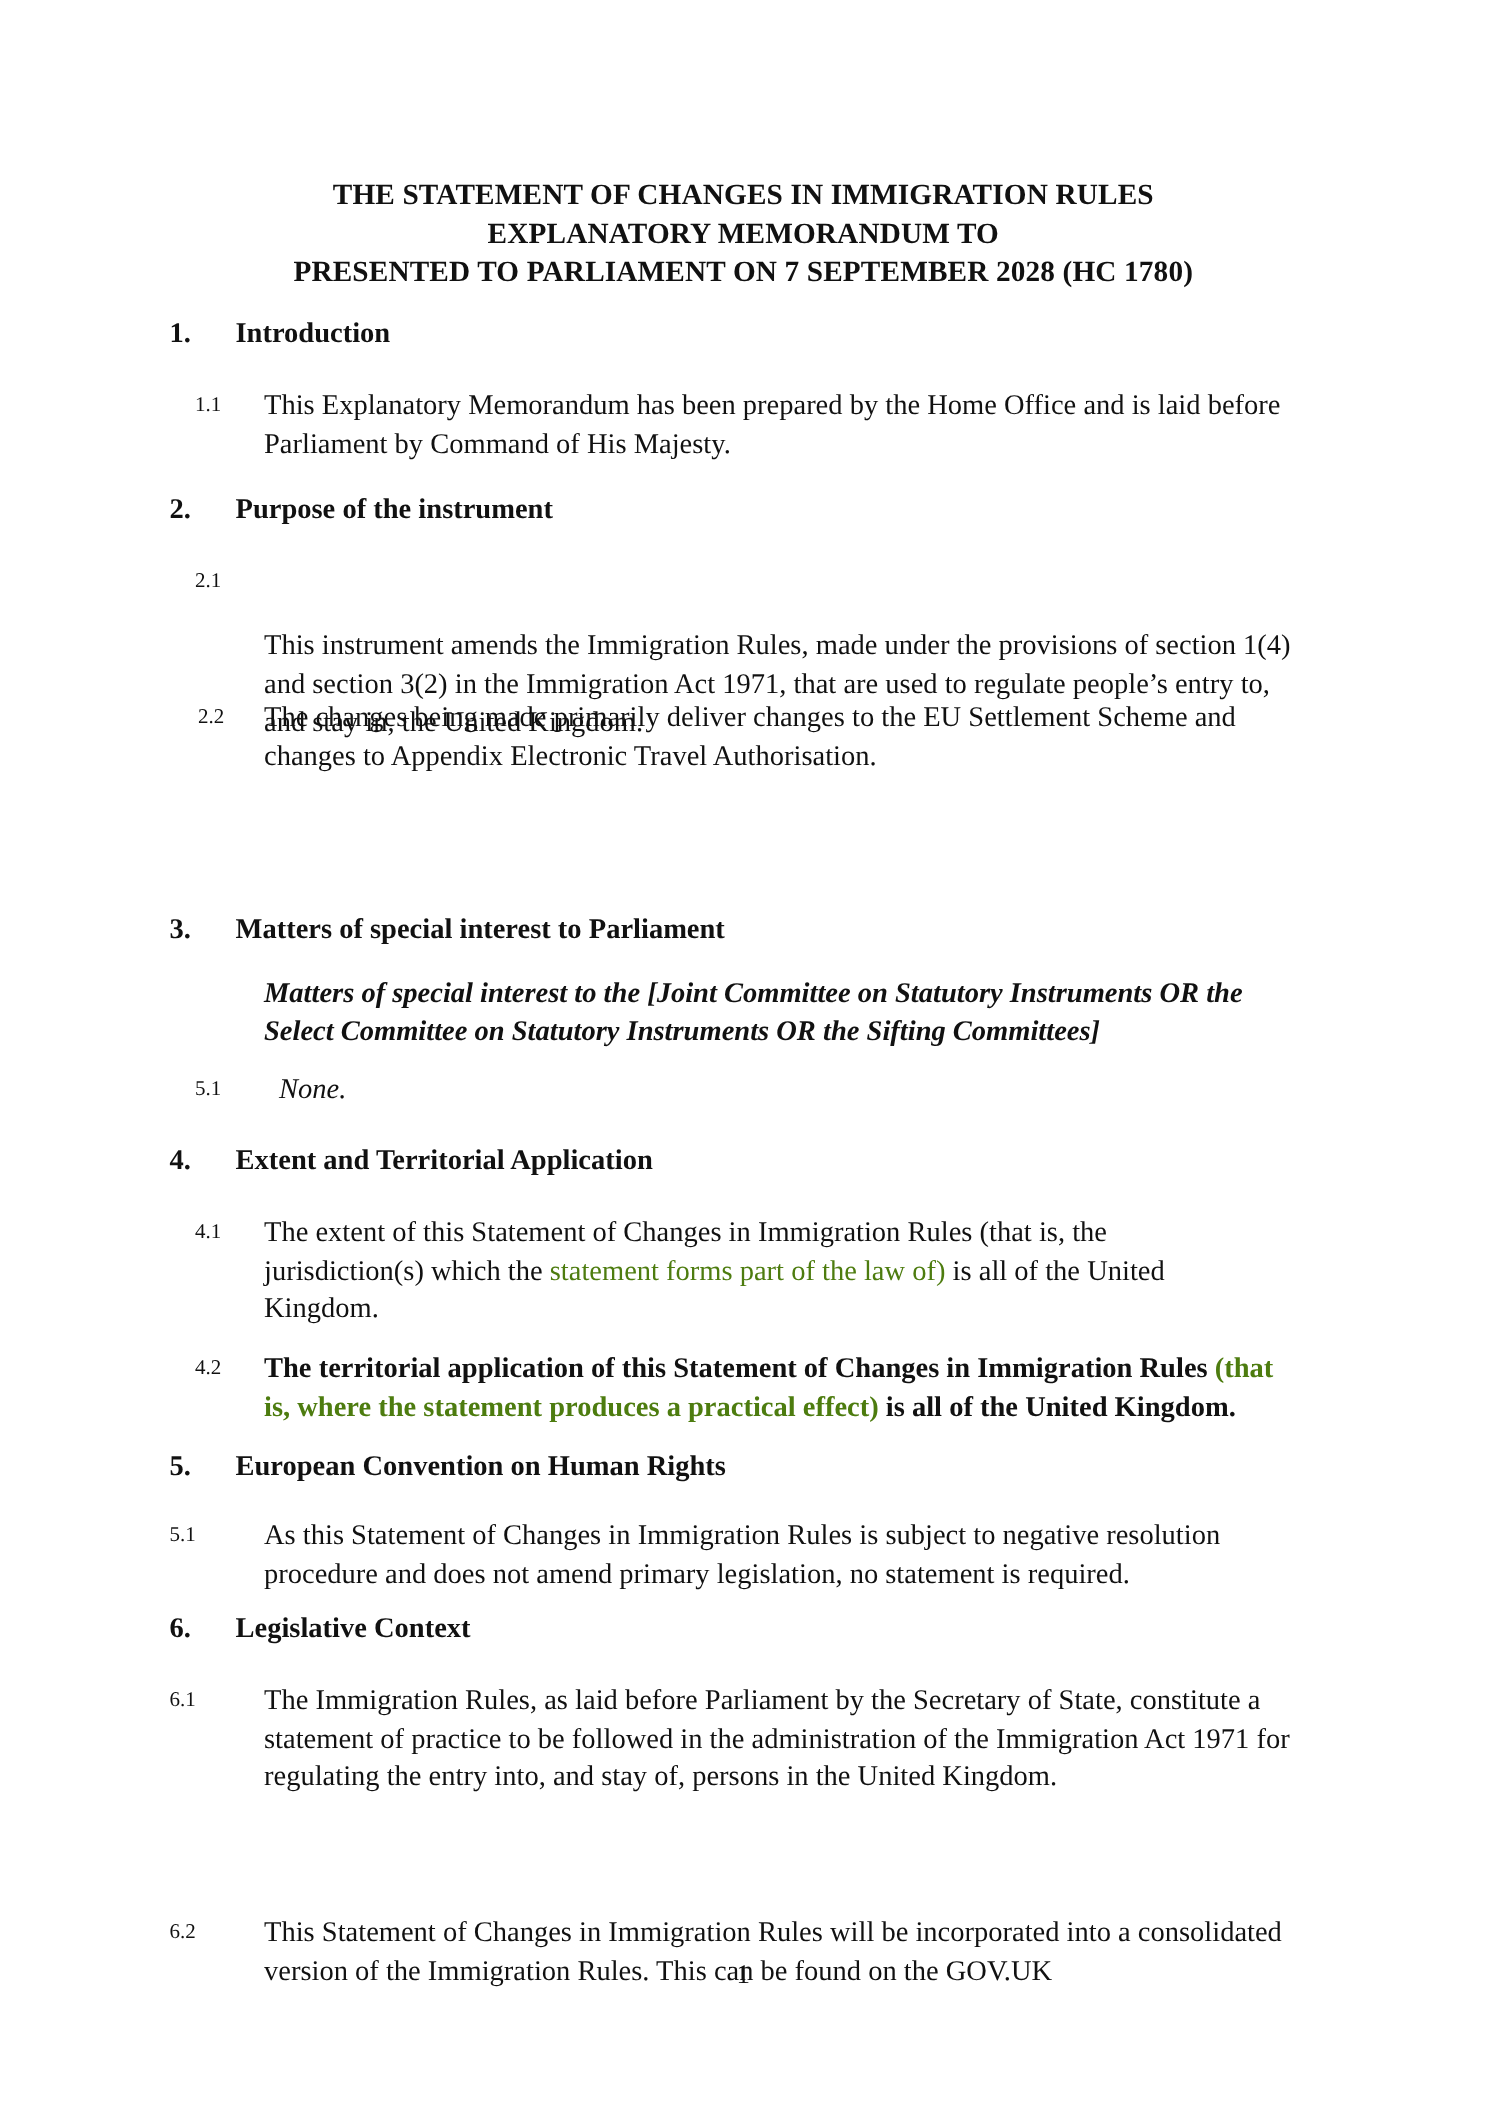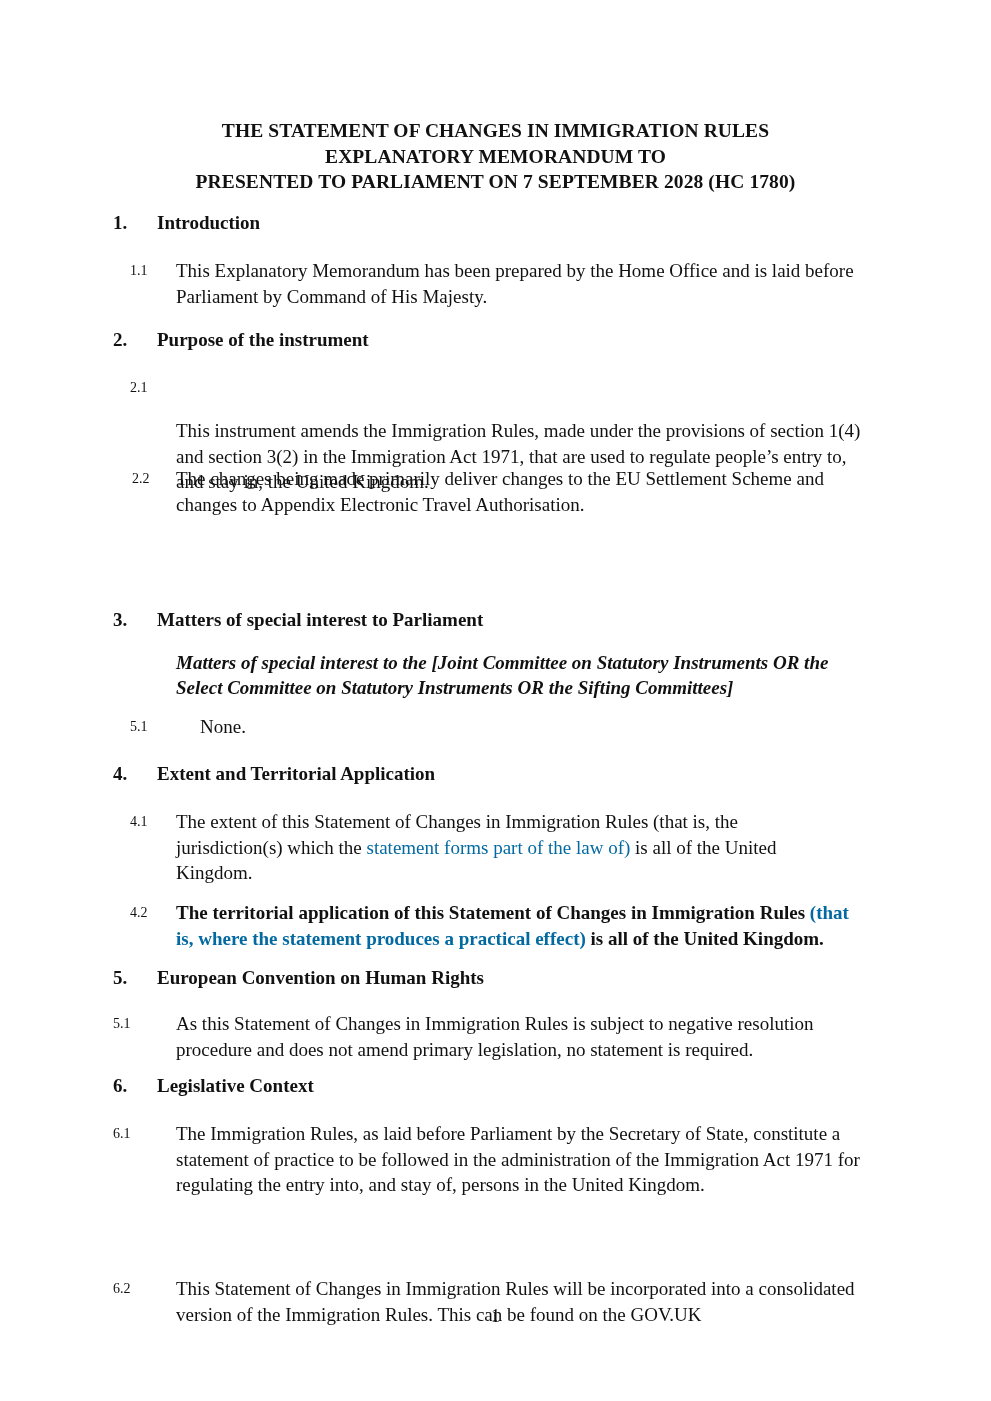--- a/index.html
+++ b/index.html
@@ -82,21 +82,21 @@
   }
 
   .italic-block {
     position: absolute;
     font-style: italic;
     font-weight: bold;
     font-size: 19px;
     line-height: 25px;
   }
 
-  .dim { color: #0369a1; }
+  .dim { color: #4d7c0f; }
 
   .page-number {
     position: absolute;
     left: 0;
     top: 1306px;
     width: 991px;
     text-align: center;
     font-size: 18px;
   }
 </style>
@@ -139,21 +139,21 @@
 
   <div class="section-head" style="left:113px; top:608px;">
     <span class="num">3.</span>
     <span class="title">Matters of special interest to Parliament</span>
   </div>
 
   <div class="italic-block" style="left:176px; top:650px; width:694px;">Matters of special interest to the [Joint Committee on Statutory Instruments OR the Select Committee on Statutory Instruments OR the Sifting Committees]</div>
 
   <div class="para" style="left:130px; top:714px; width:738px;">
     <span class="num" style="left:0;">5.1</span>
-    <span class="body" style="margin-left:70px;">None.</span>
+    <span class="body" style="margin-left:56px;font-style:italic;">None.</span>
   </div>
 
   <div class="section-head" style="left:113px; top:762px;">
     <span class="num">4.</span>
     <span class="title">Extent and Territorial Application</span>
   </div>
 
   <div class="para" style="left:130px; top:809px; width:700px;">
     <span class="num" style="left:0;">4.1</span>
     <span class="body" style="margin-left:46px;">

